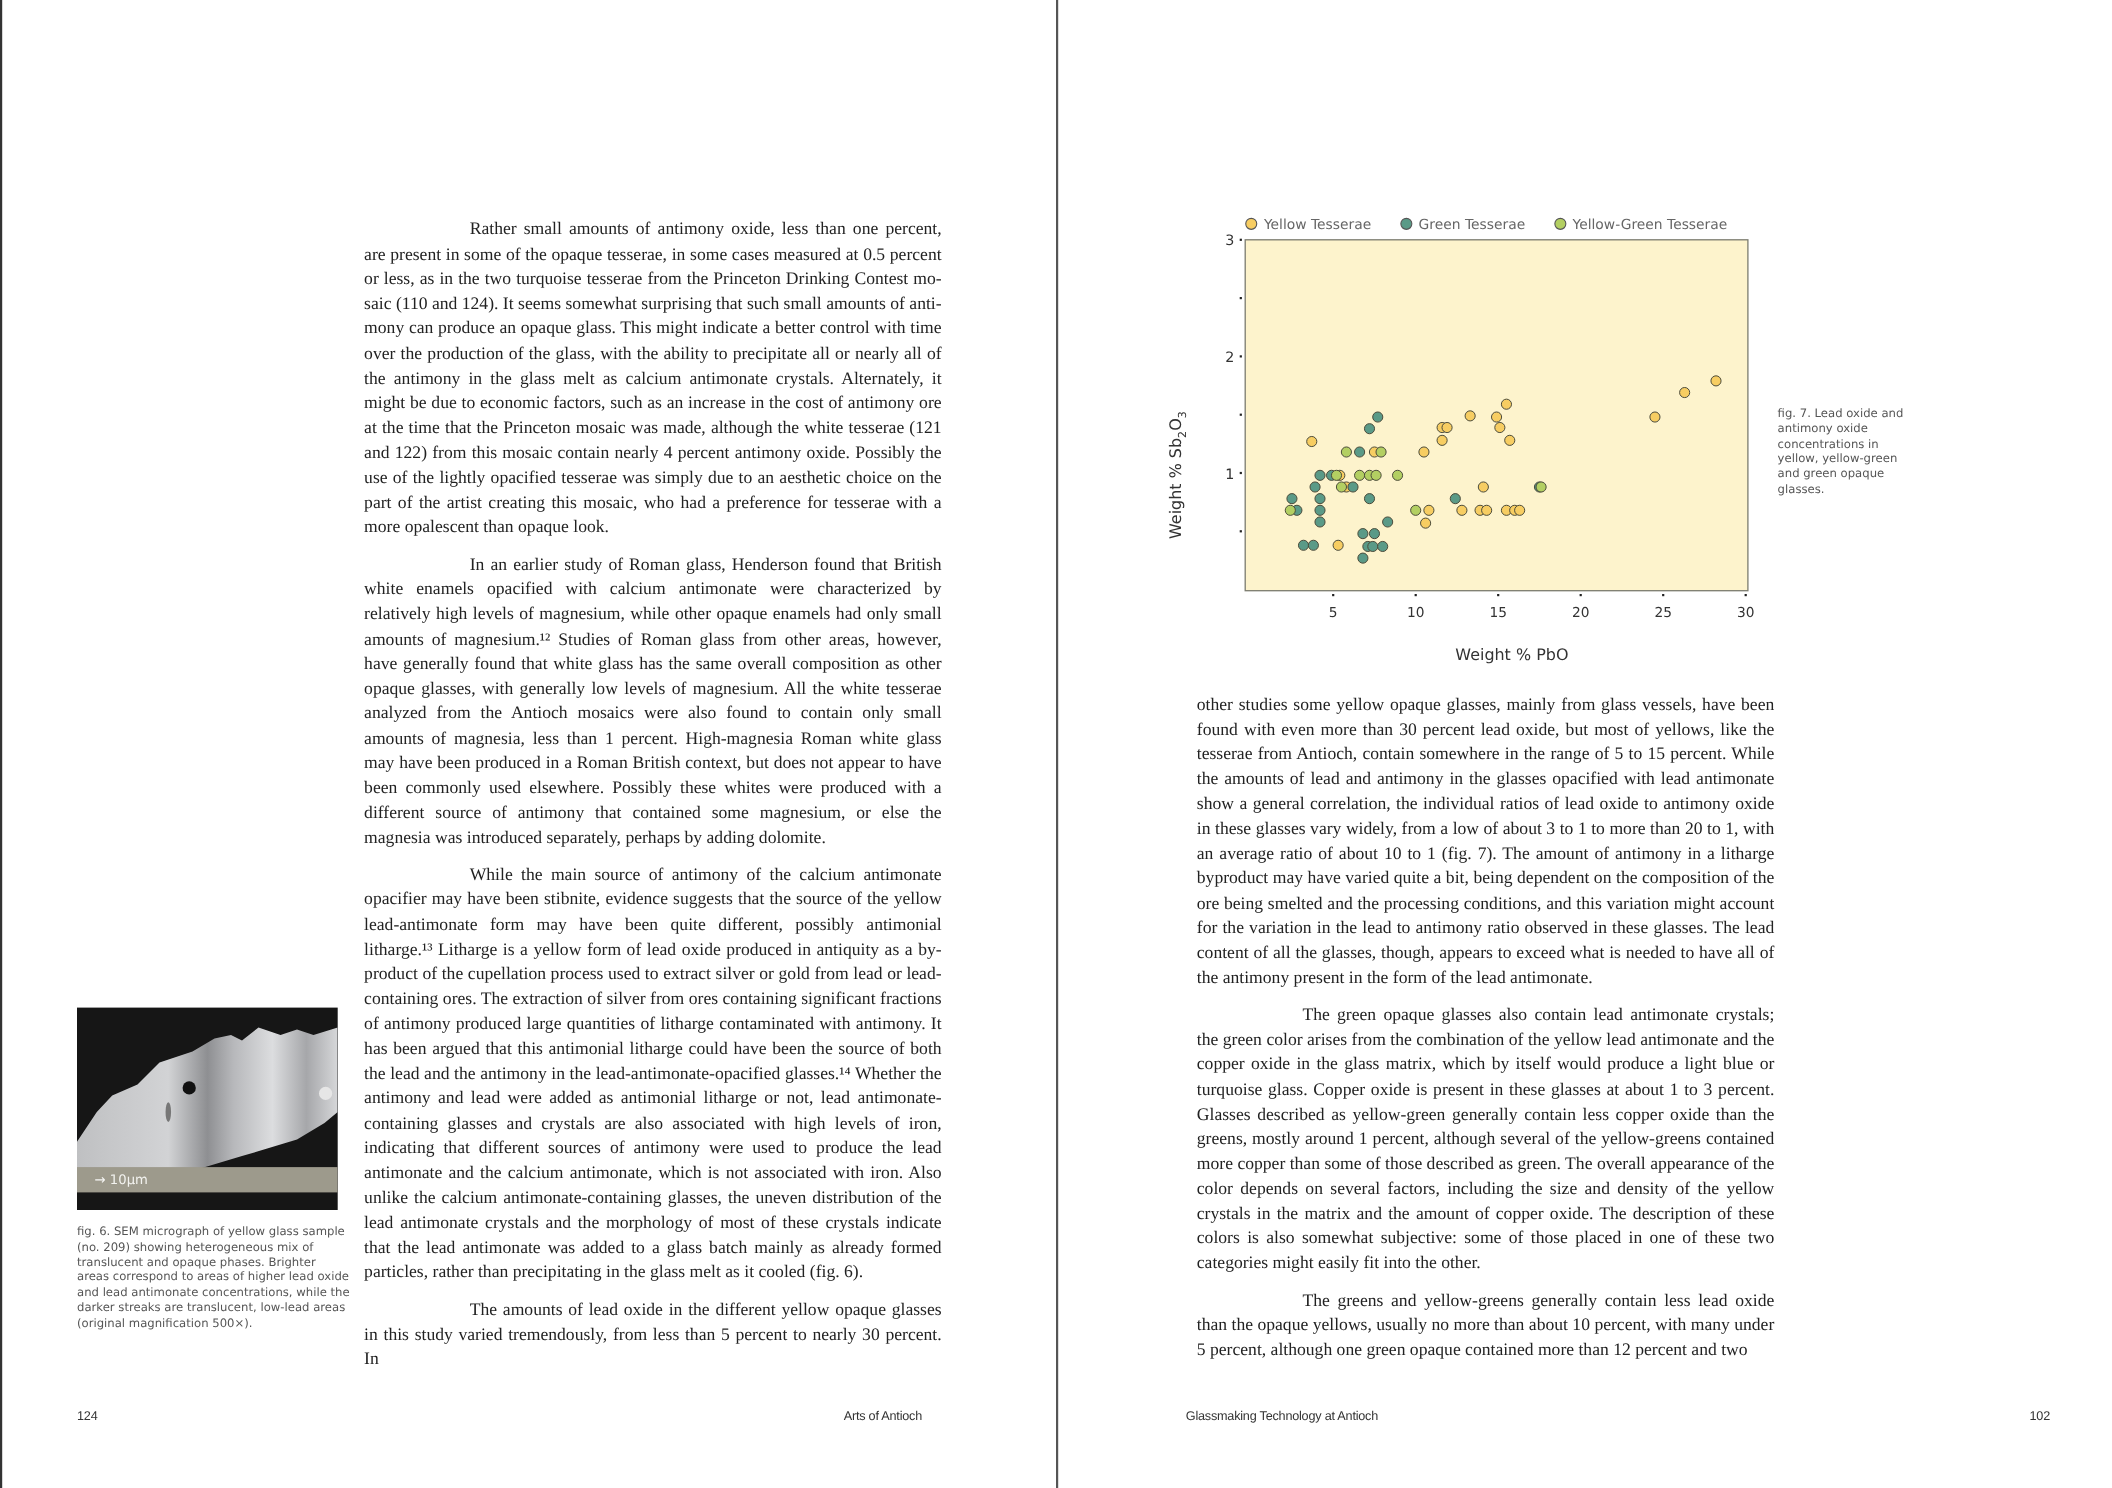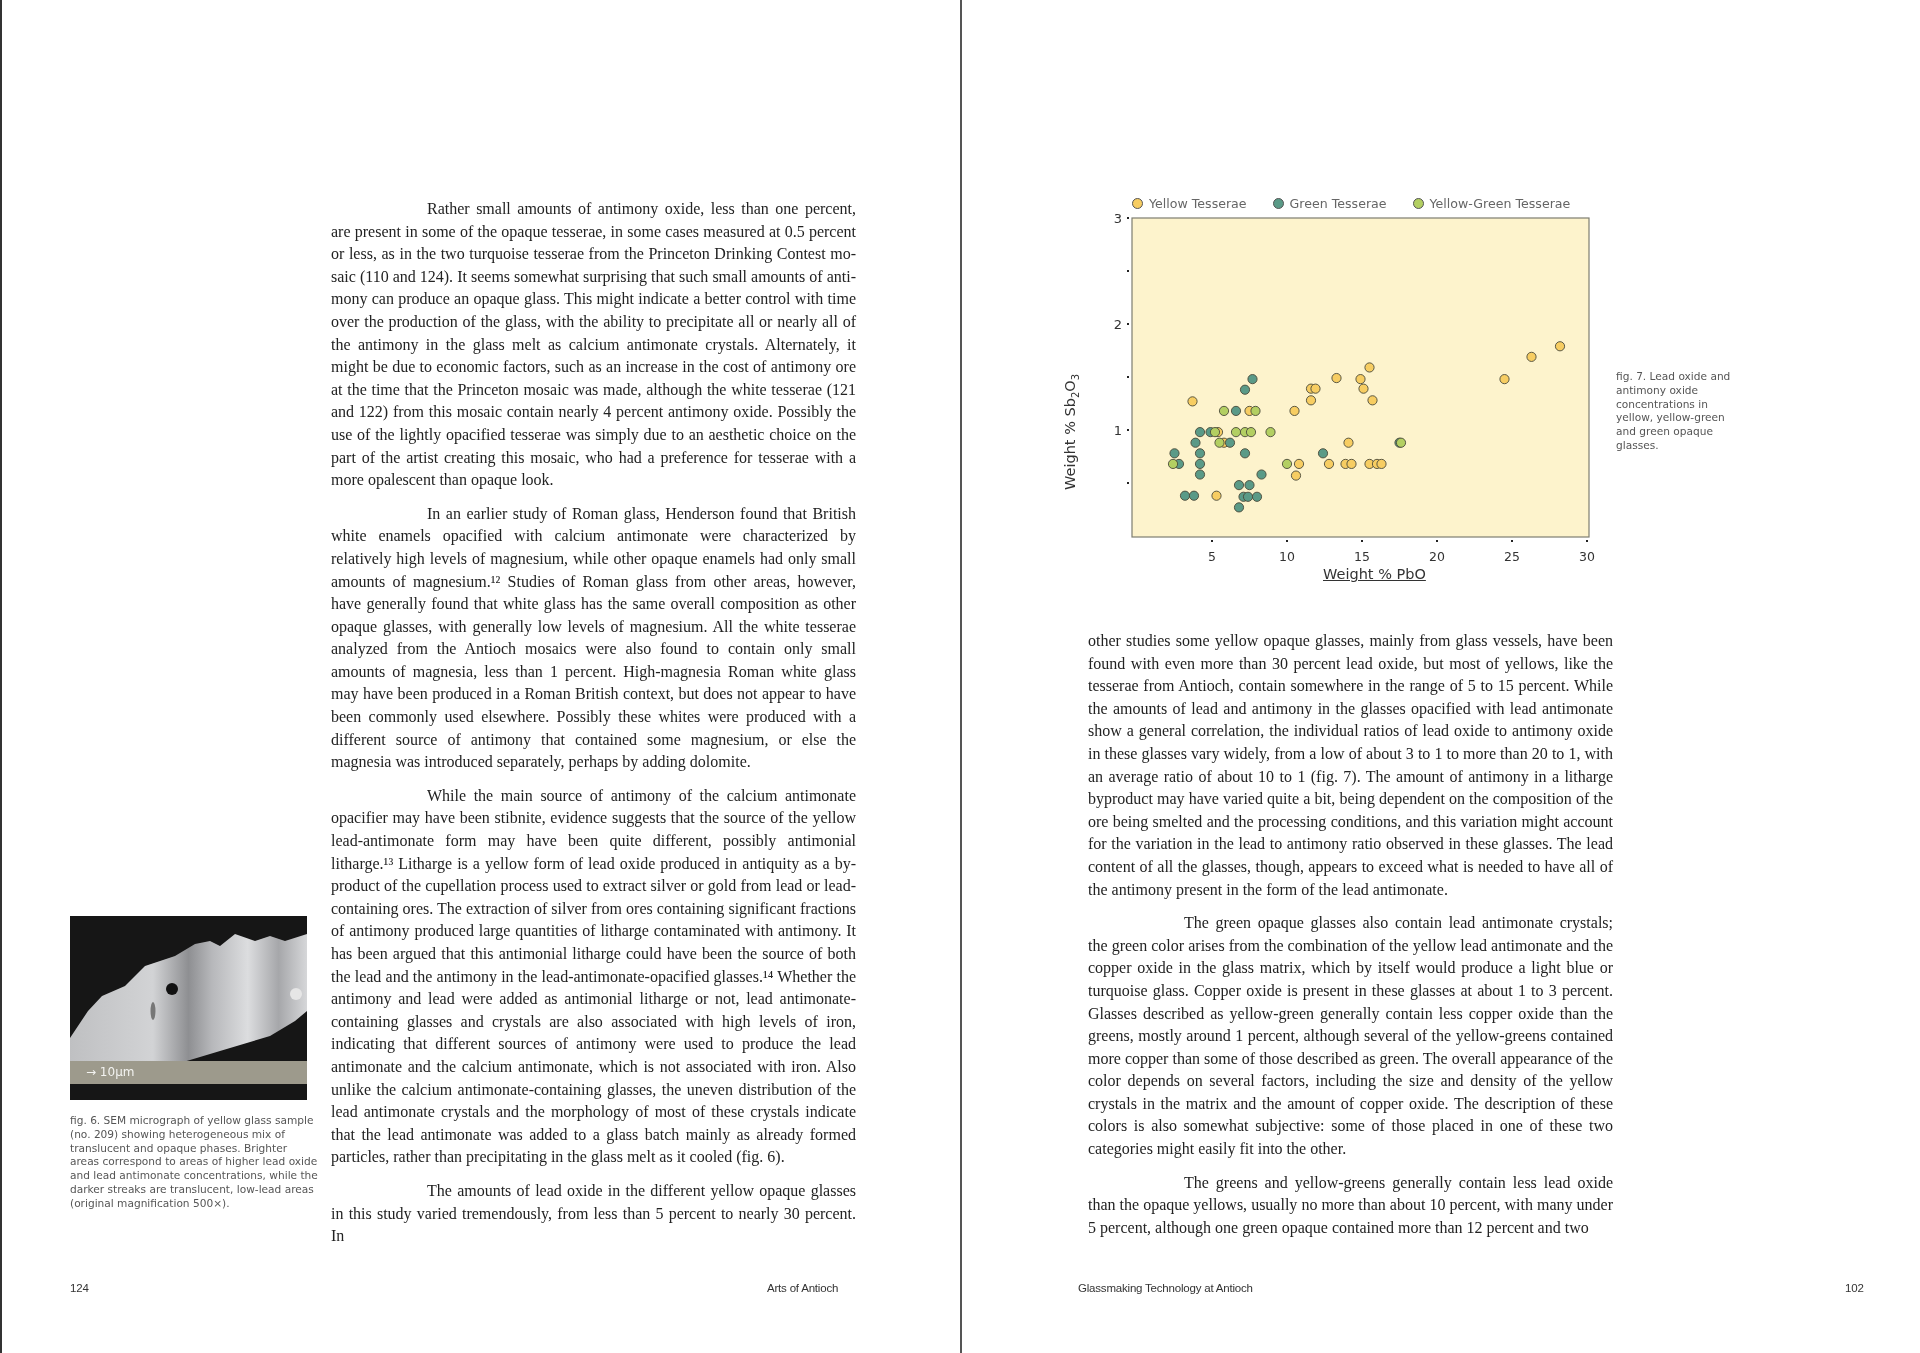--- a/index.html
+++ b/index.html
@@ -35,22 +35,22 @@
   .f-pn-right { left:1845px; }
 
   
   .chart { position:absolute; left:1060px; top:190px; width:550px; height:420px; }
   .legend { position:absolute; top:6px; left:72px; font-family:"DejaVu Sans", sans-serif;
             font-size:12.6px; color:#666; display:flex; gap:26px; white-space:nowrap; }
   .legend-item { display:flex; align-items:center; gap:6px;justify-content:center; }
   .legend-dot { width:9px; height:9px; border-radius:50%; border:1px solid #555; display:inline-block; }
   .ylabel { position:absolute; left:2px; top:300px; transform:rotate(-90deg); transform-origin:left top;
             font-family:"DejaVu Sans", sans-serif; font-size:14.5px; color:#333; white-space:nowrap; }
-  .xlabel { position:absolute; left:263px; top:376px; font-family:"DejaVu Sans", sans-serif;
-            font-size:14.5px; color:#333;text-decoration:underline; }
+  .xlabel { position:absolute; left:263px; top:398px; font-family:"DejaVu Sans", sans-serif;
+            font-size:14.5px; color:#333; }
 </style>
 </head>
 <body>
 
 <div class="edge-left"></div>
 <div class="gutter"></div>
 
 <div class="body-col left-col">
   <p>Rather small amounts of antimony oxide, less than one percent, are present in some of the opaque tesserae, in some cases measured at 0.5 percent or less, as in the two turquoise tesserae from the Princeton Drinking Contest mo­saic (110 and 124). It seems somewhat surprising that such small amounts of anti­mony can produce an opaque glass. This might indicate a better control with time over the production of the glass, with the ability to precipitate all or nearly all of the antimony in the glass melt as calcium antimonate crystals. Alternately, it might be due to economic factors, such as an increase in the cost of antimony ore at the time that the Princeton mosaic was made, although the white tesserae (121 and 122) from this mosaic contain nearly 4 percent antimony oxide. Possibly the use of the lightly opacified tesserae was simply due to an aesthetic choice on the part of the artist creating this mosaic, who had a preference for tesserae with a more opalescent than opaque look.</p>
   <p>In an earlier study of Roman glass, Henderson found that British white enamels opacified with calcium antimonate were characterized by relatively high levels of magnesium, while other opaque enamels had only small amounts of magnesium.¹² Studies of Roman glass from other areas, however, have gener­ally found that white glass has the same overall composition as other opaque glasses, with generally low levels of magnesium. All the white tesserae analyzed from the Antioch mosaics were also found to contain only small amounts of mag­nesia, less than 1 percent. High-magnesia Roman white glass may have been pro­duced in a Roman British context, but does not appear to have been commonly used elsewhere. Possibly these whites were produced with a different source of an­timony that contained some magnesium, or else the magnesia was introduced sep­arately, perhaps by adding dolomite.</p>

